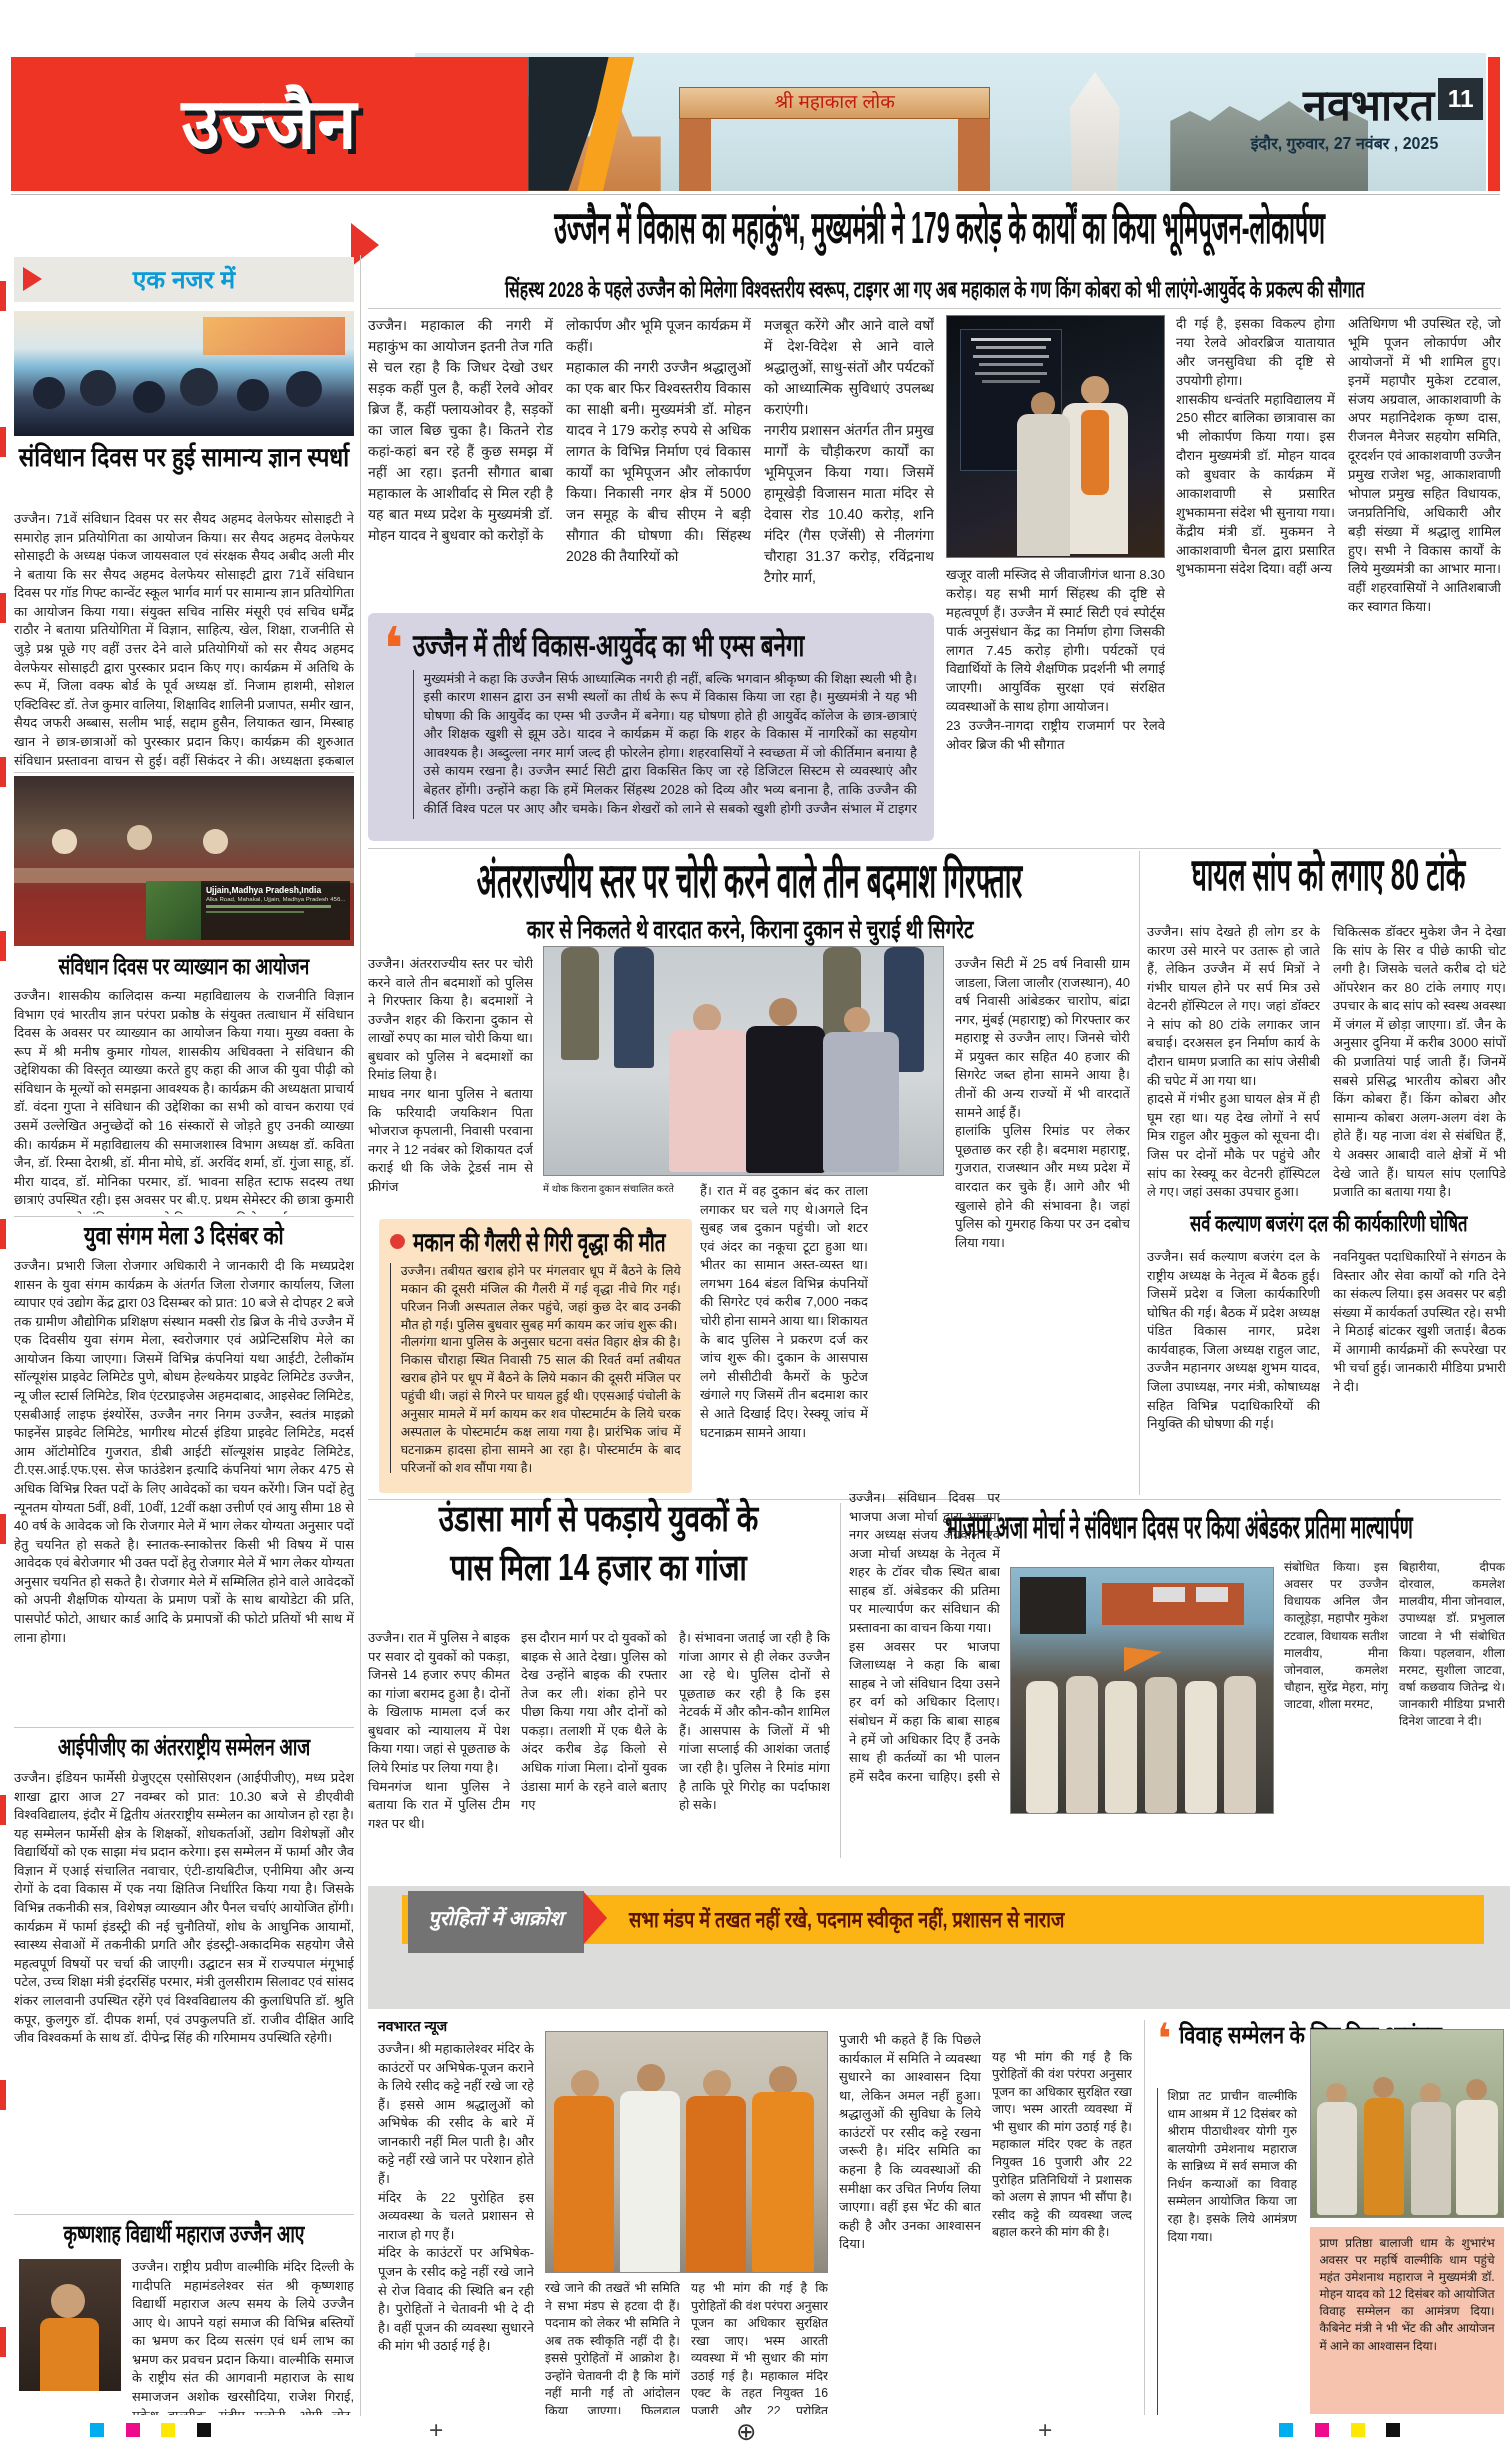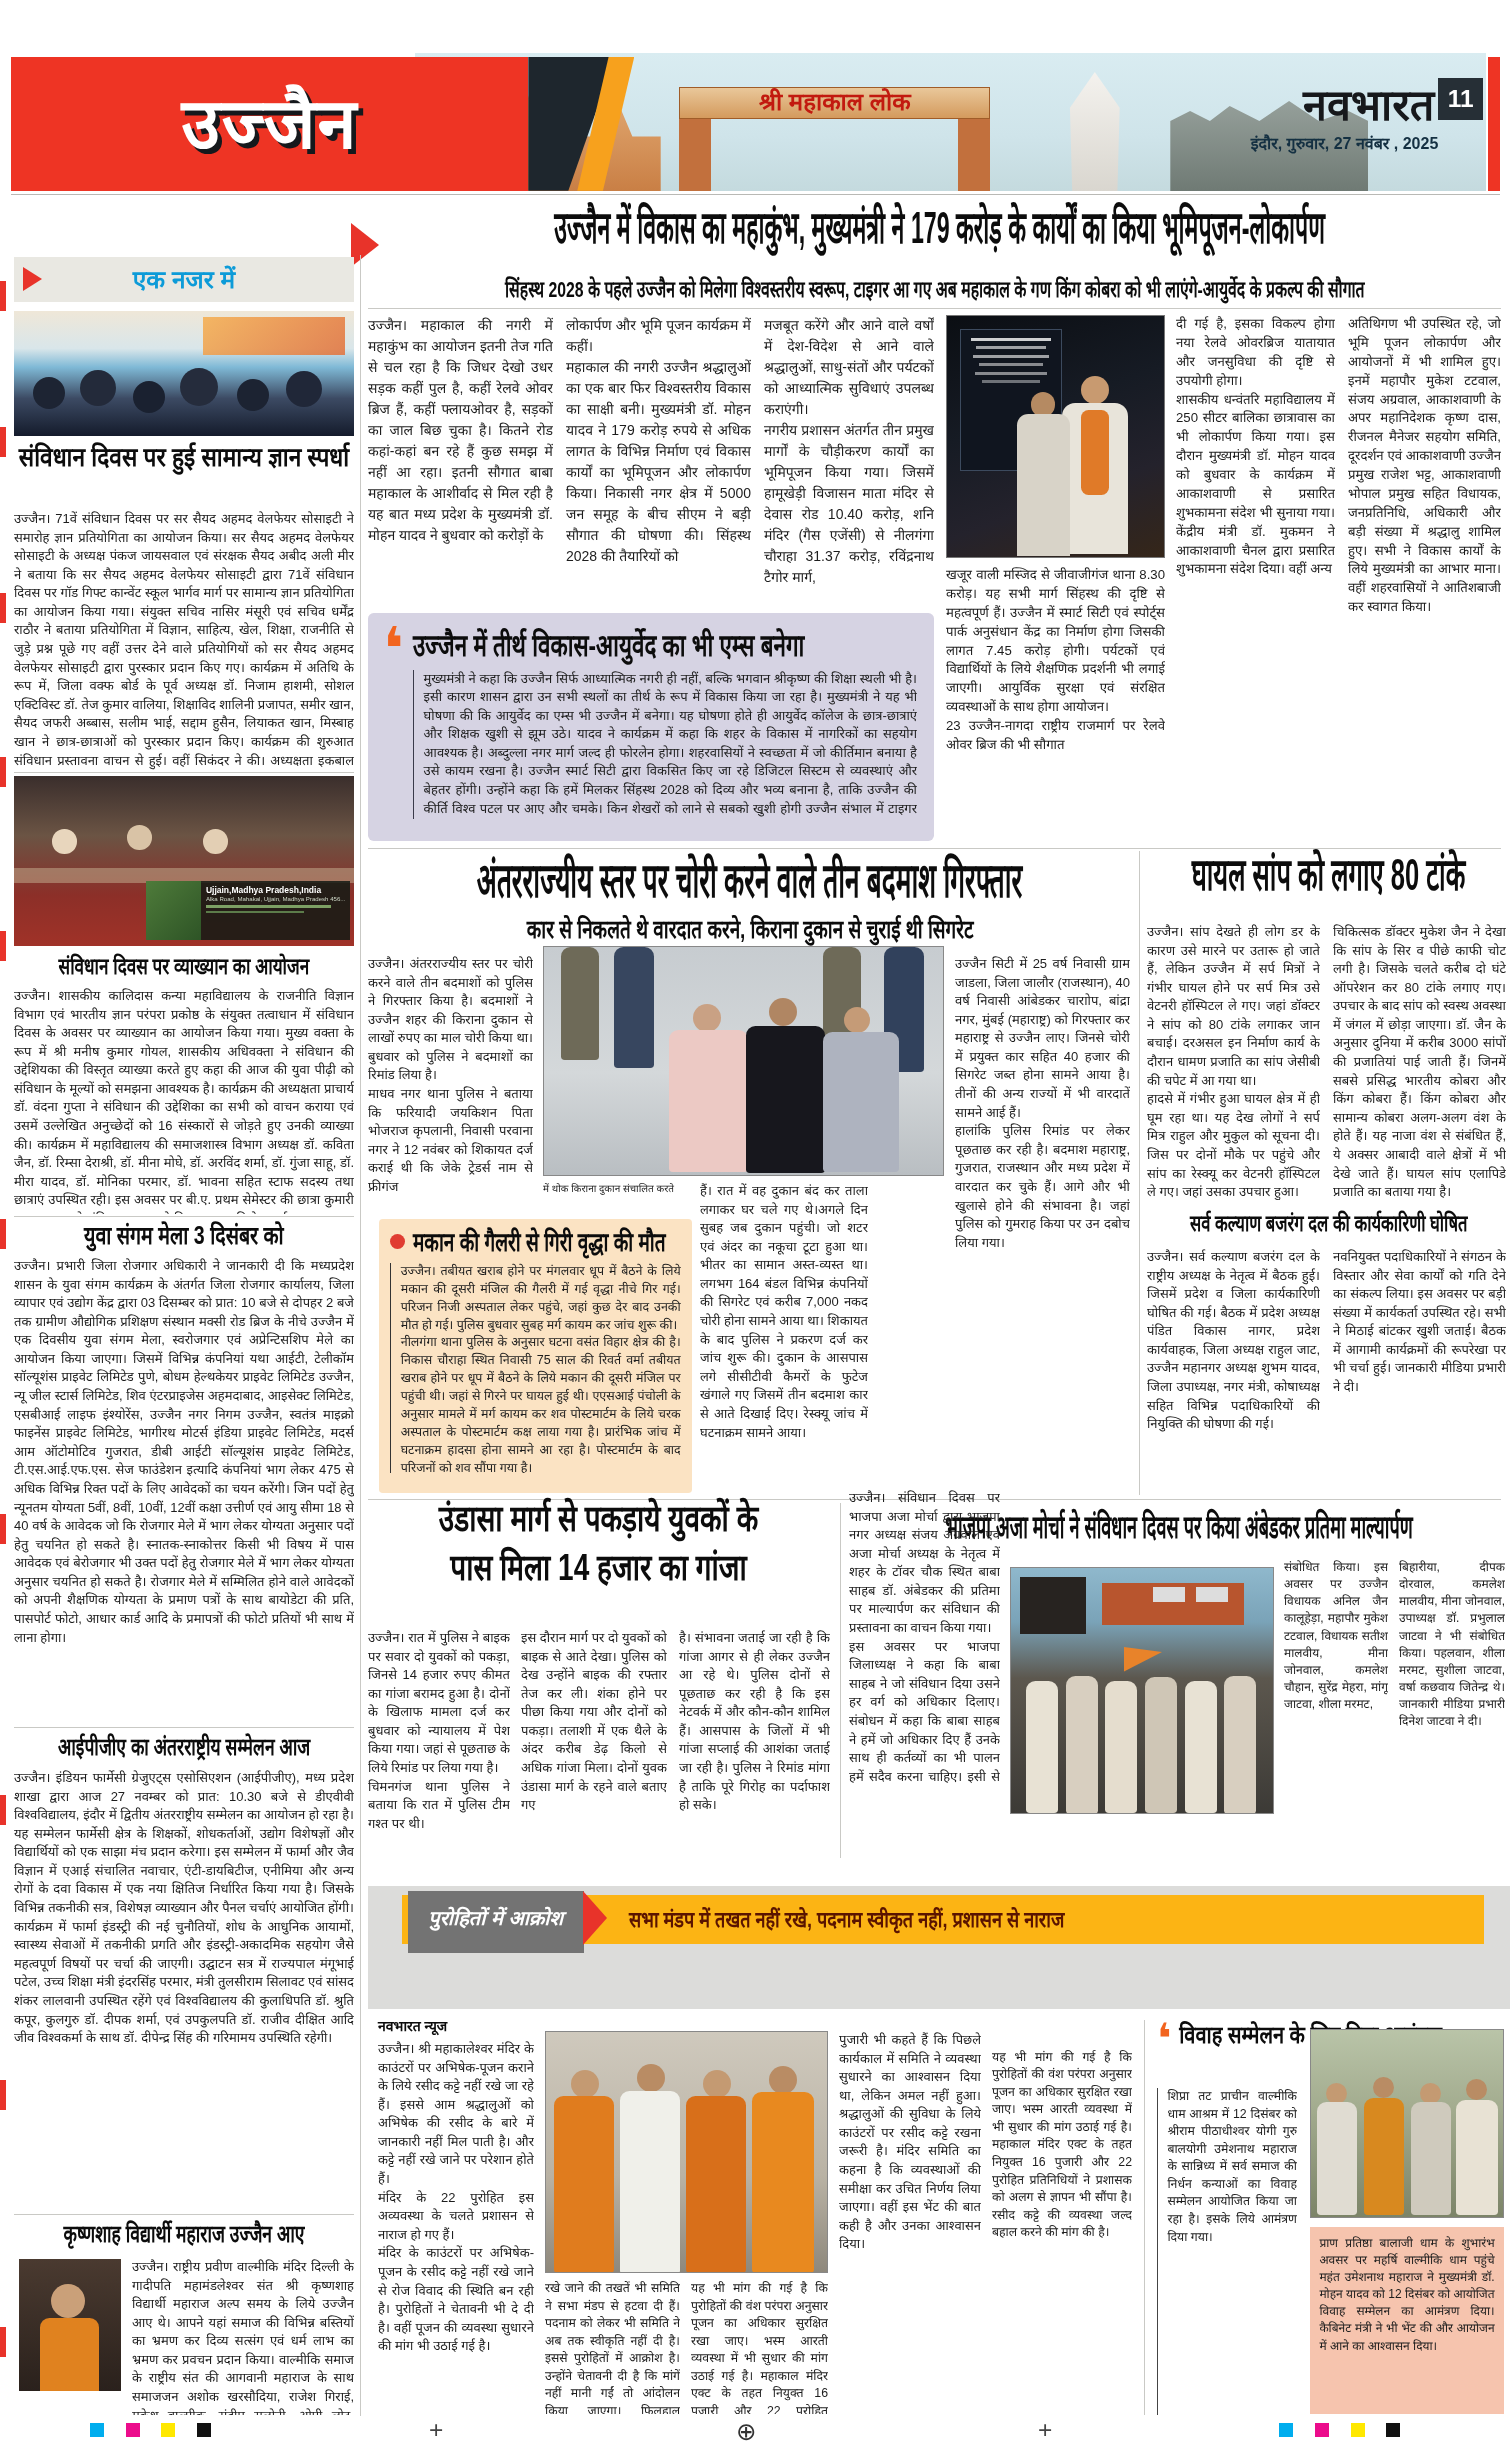--- a/index.html
+++ b/index.html
@@ -41,21 +41,21 @@
 
   <div class="abs" style="left:11.3px;top:53px;width:1489px;height:138px">
 
     <div class="ph" style="left:404px;top:0;width:1071px;height:138px;background:linear-gradient(180deg,#d9ecf1 0%,#cfe4ea 60%,#c4dade 100%);border:none">
 
       <div class="abs" style="left:9.4px;top:17px;width:236px;height:121px;background:linear-gradient(180deg,#e8b37c,#c97f45);clip-path:polygon(0 100%,0 55%,12% 55%,18% 10%,26% 55%,38% 55%,48% 0,58% 55%,72% 55%,80% 18%,88% 55%,100% 55%,100% 100%)"></div>
       <div class="abs" style="left:264px;top:28px;width:311px;height:109px">
         <div class="abs" style="left:0;top:24.5px;width:32px;height:85px;background:#c2703d"></div>
         <div class="abs" style="right:0;top:24.5px;width:32px;height:85px;background:#c2703d"></div>
         <div class="abs" style="left:0;top:5.7px;width:311px;height:32px;background:linear-gradient(180deg,#e9c79a,#d49a5d);border:1.9px solid #a05c28">
-          <div class="ctr" style="font-size:24px;font-weight:700;color:#c21a0f;line-height:28px">श्री महाकाल लोक</div>
+          <div class="ctr" style="font-size:19px;font-weight:400;color:#c21a0f;line-height:28px">श्री महाकाल लोक</div>
         </div>
       </div>
       <div class="abs" style="left:623px;top:19px;width:113px;height:119px;background:linear-gradient(180deg,#f4f2ee,#d9d6cf);clip-path:polygon(50% 0,72% 30%,70% 100%,30% 100%,28% 30%)"></div>
       <div class="abs" style="left:755px;top:38px;width:198px;height:100px;background:linear-gradient(180deg,#9aa49f,#6f7a74);clip-path:polygon(0 30%,10% 20%,20% 30%,30% 15%,45% 30%,60% 10%,75% 30%,90% 20%,100% 30%,100% 100%,0 100%)"></div>
     </div>
 
     <div class="abs" style="left:0;top:3.8px;width:517px;height:134px;background:#ee3424">
       <div class="ctr" style="line-height:134px">
         <span style="font-size:70px;font-weight:800;color:#fff;text-shadow:4.7px 4.7px 0 #15181c;letter-spacing:1.9px">उज्जैन</span>
       </div>

